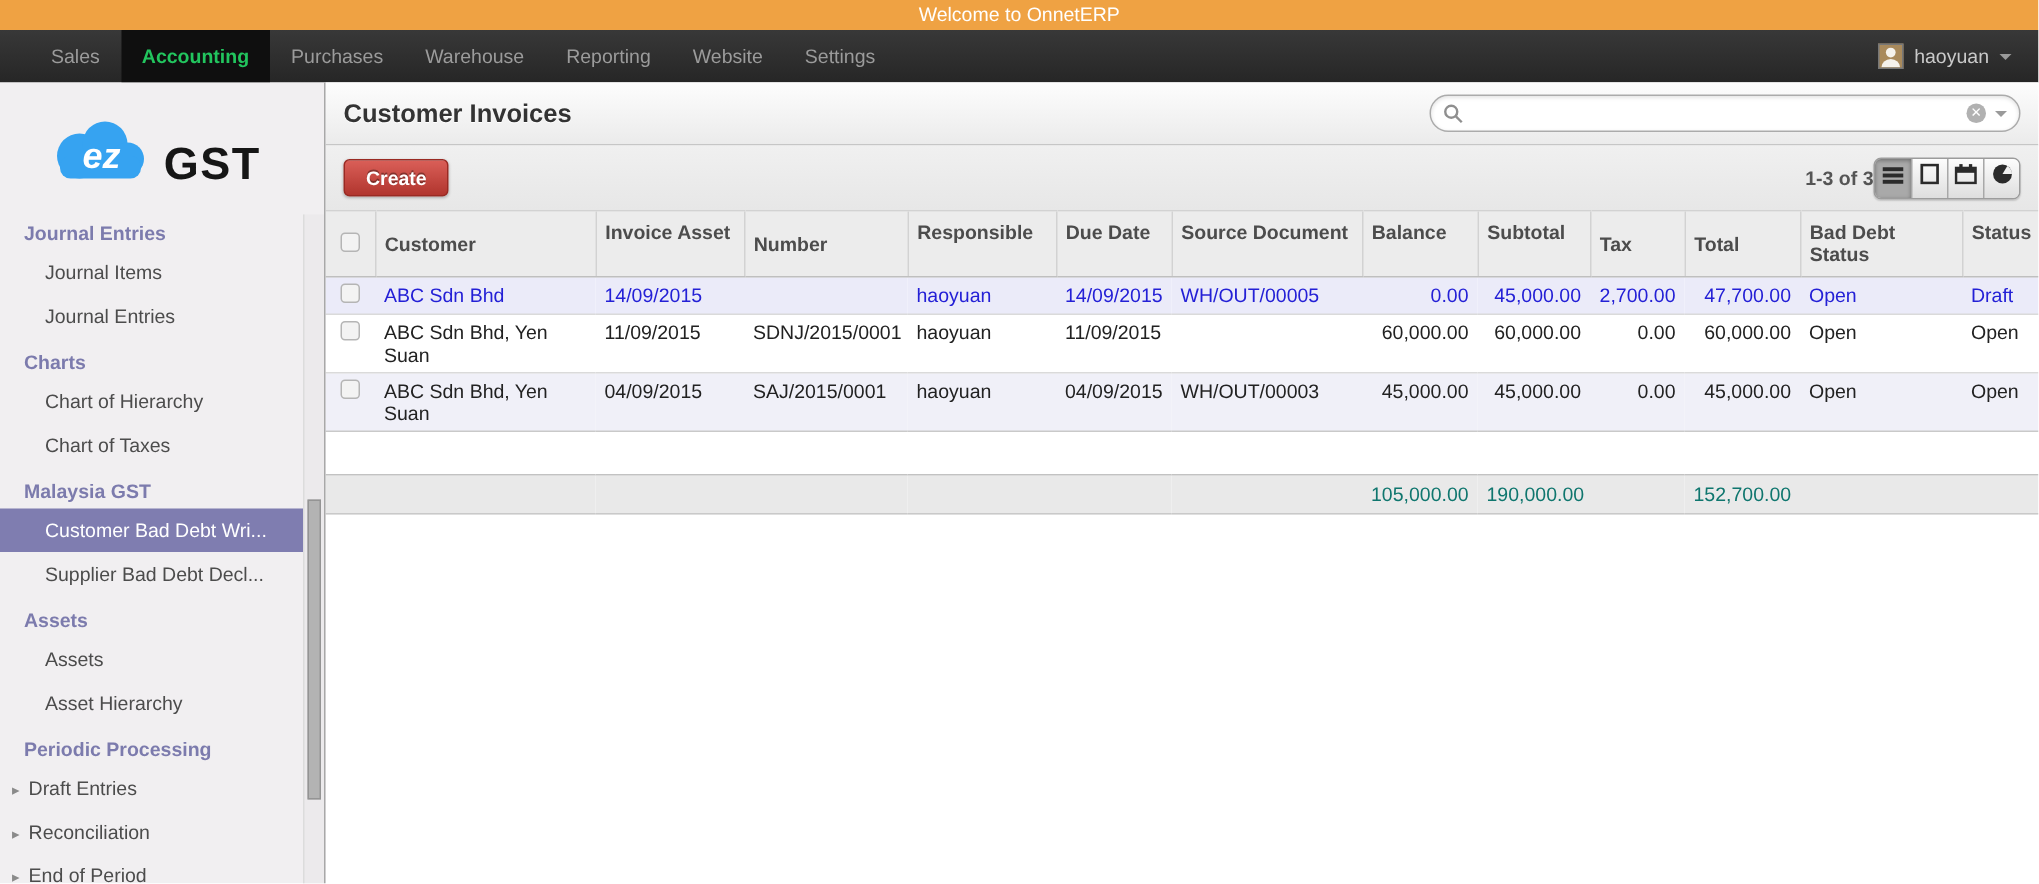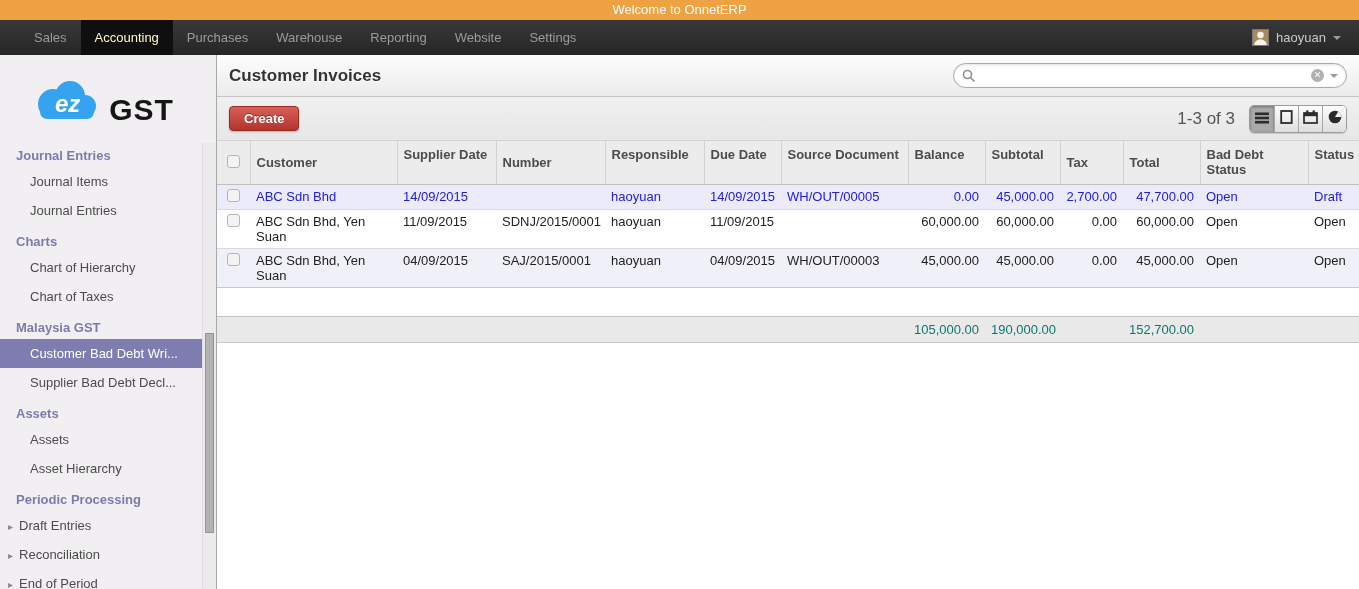--- a/index.html
+++ b/index.html
@@ -9,21 +9,21 @@
   
   .banner { height:20px; background:#efa243; color:#fff; font-size:13px;
             line-height:20px; text-align:center; }
 
   
   .navbar { height:35px; background:linear-gradient(#383838,#262626);
             display:flex; align-items:stretch; }
   .nav-menu { display:flex; margin-left:20px; }
   .nav-item { color:#9b9b9b; font-size:13px; line-height:35px; padding:0 14px;
               cursor:pointer; white-space:nowrap; }
-  .nav-item.active { background:#0f0f0f; color:#fef9c3; font-weight:normal; }
+  .nav-item.active { background:#0f0f0f; color:#22c55e; font-weight:bold; }
   .user-menu { margin-left:auto; display:flex; align-items:center; gap:7px;
                padding-right:18px; color:#c9c9c9; font-size:13px; cursor:pointer; }
   .avatar { width:17px; height:17px; background:#a98a5c; border:1px solid #777;
             display:flex; align-items:flex-end; justify-content:center; overflow:hidden; }
   .caret-down { width:0; height:0; border-left:4px solid transparent;
                 border-right:4px solid transparent; border-top:4px solid #9a9a9a; }
 
   
   .layout { display:flex; height:534px; }
 
@@ -66,21 +66,21 @@
                   cursor:pointer; flex:none; }
   .search-caret { margin-left:6px; cursor:pointer; }
 
   .toolbar { height:43px; background:linear-gradient(#f0f0f0,#e7e7e7);
              display:flex; align-items:center; padding:0 12px; }
   .create-btn { background:linear-gradient(#da5f58,#b1352e); color:#fff;
                 border:1px solid #992a23; border-radius:4px; font-size:13px;
                 font-weight:bold; padding:4px 14px; cursor:pointer;
                 text-shadow:0 -1px 0 rgba(0,0,0,.35);
                 box-shadow:0 1px 2px rgba(0,0,0,.25); }
-  .pager { margin-left:auto; color:#555; font-size:17px; margin-right:14px; }
+  .pager { margin-left:auto; color:#555; font-size:13px; margin-right:0;font-weight:bold; }
   .switcher { display:flex; border:1px solid #9c9c9c; border-radius:5px;
               overflow:hidden; box-shadow:0 1px 1px rgba(0,0,0,.15); }
   .switch-btn { width:24px; height:26px; display:flex; align-items:center;
                 justify-content:center; cursor:pointer;
                 background:linear-gradient(#fdfdfd,#dedede);
                 border-left:1px solid #a8a8a8; }
   .switch-btn:first-child { border-left:none; }
   .switch-btn.active { background:#a9a9a9;
                        box-shadow:inset 0 1px 3px rgba(0,0,0,.35); }
 
@@ -238,21 +238,21 @@
           <col style="width: 75px;">
           <col style="width: 63px;">
           <col style="width: 77px;">
           <col style="width: 108px;">
           <col style="width: 51px;">
         </colgroup>
       <thead>
           <tr>
             <th class="cb-cell vmid"><span class="cb"></span></th>
             <th class="vmid">Customer</th>
-            <th class="vtop">Supplier Date</th>
+            <th class="vtop">Invoice Asset</th>
             <th class="vmid">Number</th>
             <th class="vtop">Responsible</th>
             <th class="vtop">Due Date</th>
             <th class="vtop">Source Document</th>
             <th class="vtop">Balance</th>
             <th class="vtop">Subtotal</th>
             <th class="vmid">Tax</th>
             <th class="vmid">Total</th>
             <th class="vtop">Bad Debt Status</th>
             <th class="vtop">Status</th>

